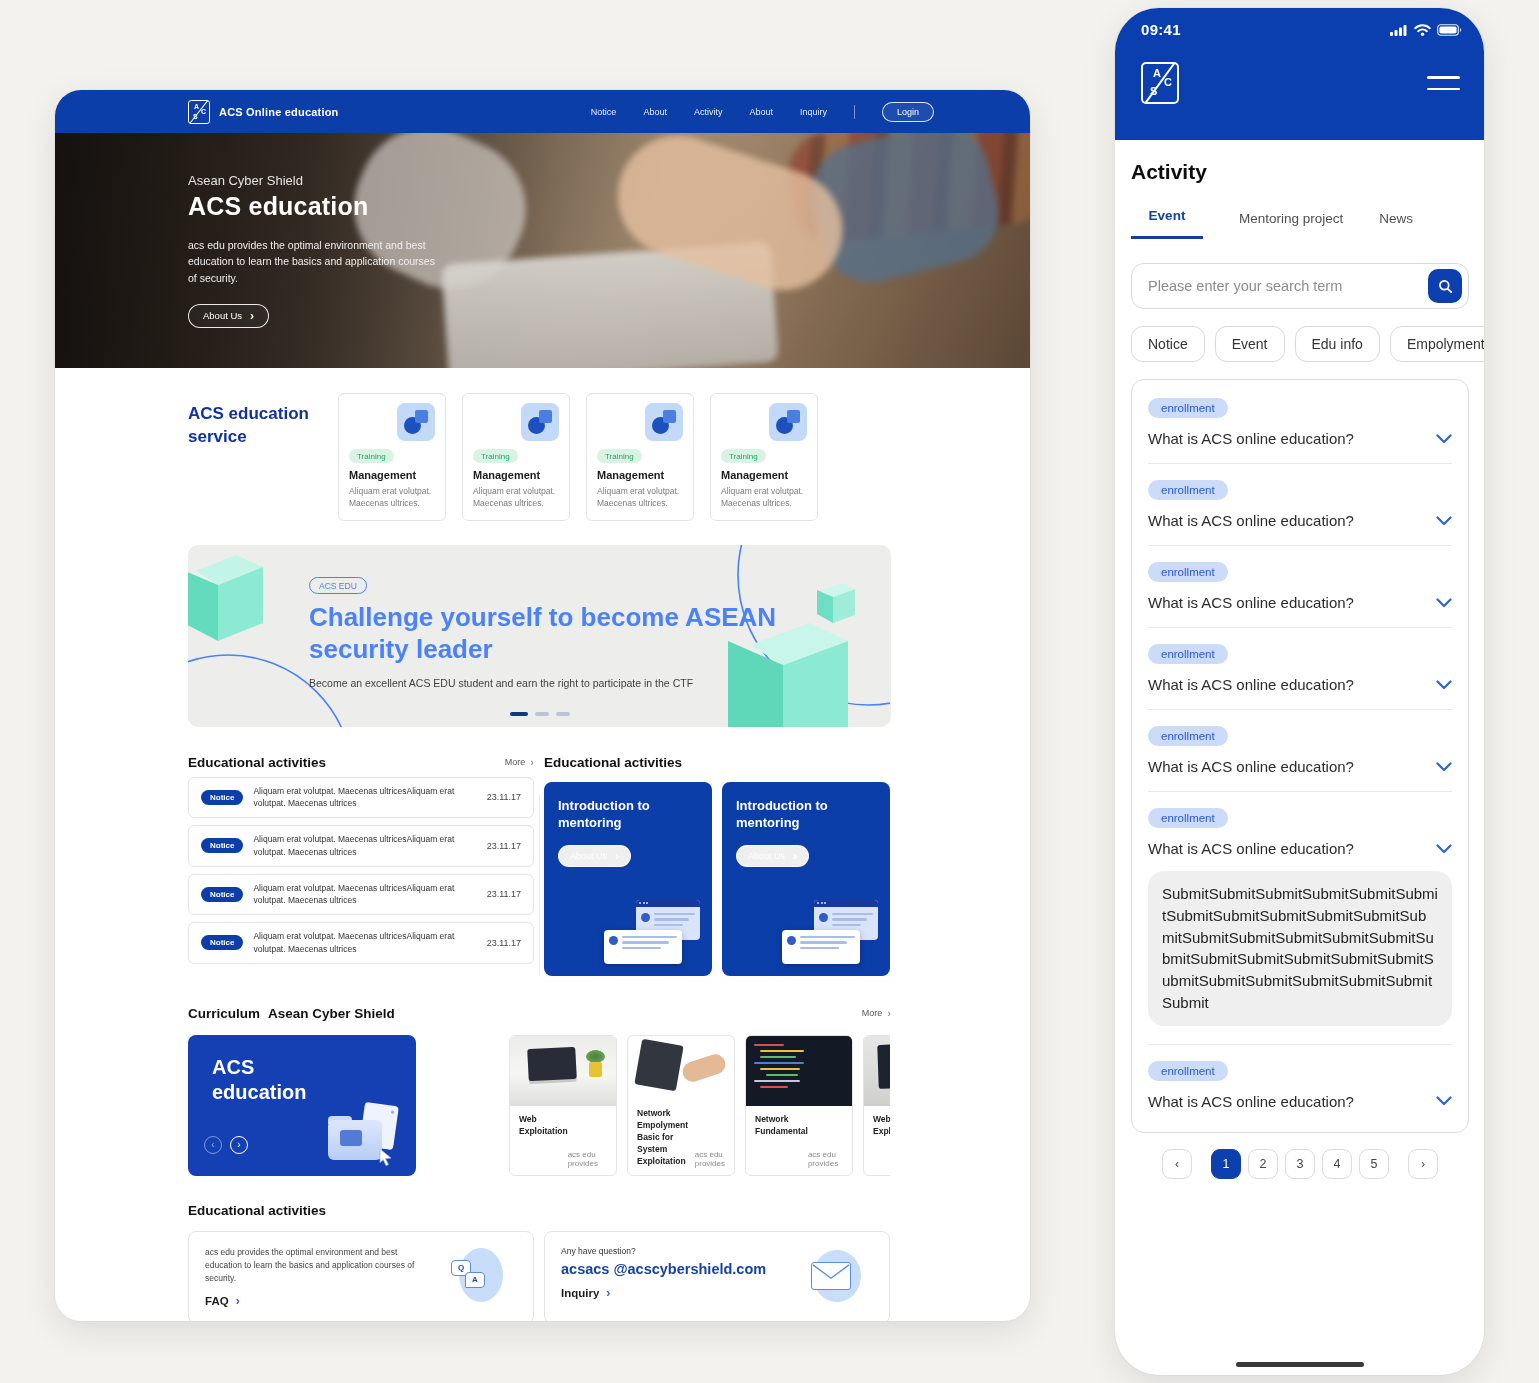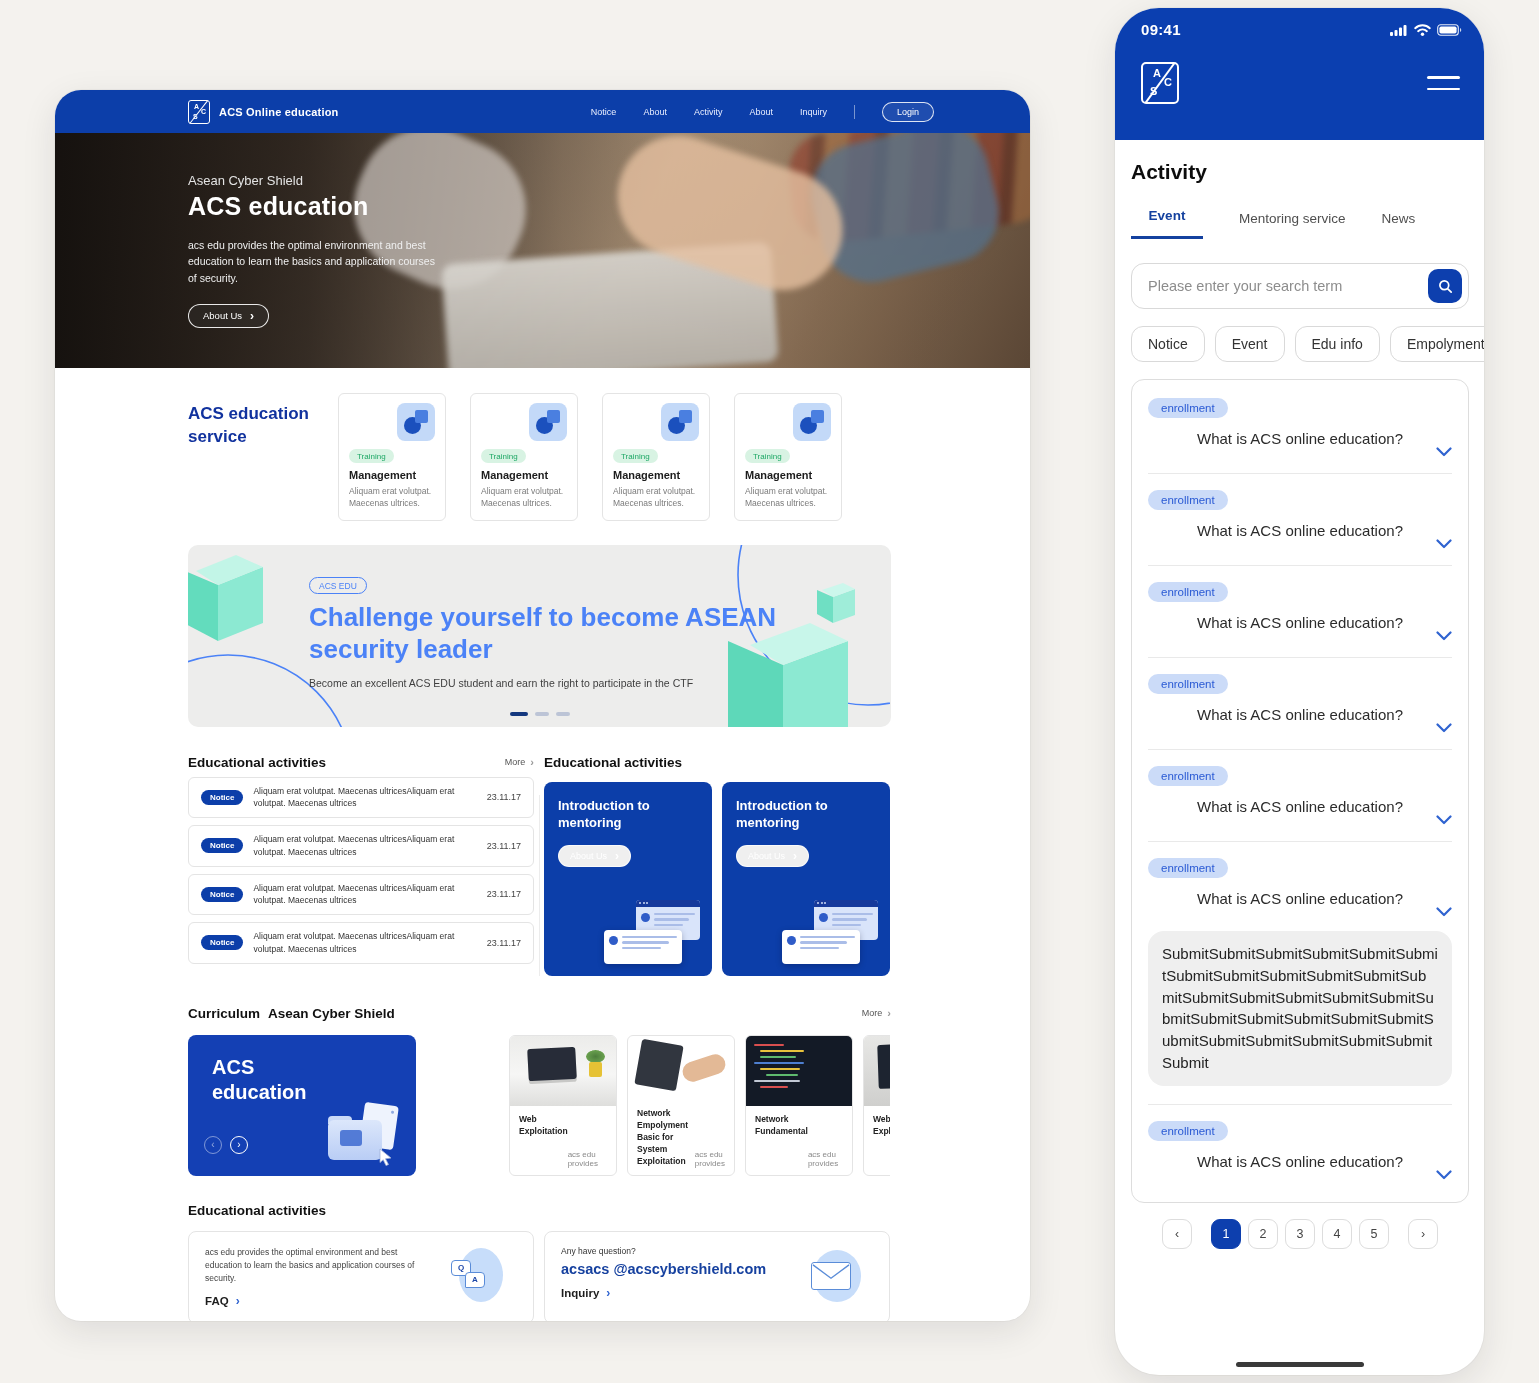--- a/index.html
+++ b/index.html
@@ -54,21 +54,21 @@
   .hero-eyebrow{font-size:13px;color:#e3e3e3;font-weight:400;}
   .hero-title{font-size:25px;font-weight:bold;margin-top:4px;letter-spacing:.2px;}
   .hero-desc{font-size:10.5px;line-height:1.55;color:#efefef;width:252px;margin-top:16px;}
   .hero-cta{display:inline-flex;align-items:center;gap:8px;margin-top:18px;border:1px solid rgba(255,255,255,.9);
     border-radius:999px;padding:5px 14px;font-size:9.5px;color:#fff;background:rgba(60,60,60,.25);cursor:pointer;}
   .chev{font-size:12px;line-height:1;font-weight:bold;}
   
   .t-body{padding:25px 139px 0 133px;}
   .service{display:flex;}
   .service-title{width:150px;font-size:17px;font-weight:bold;color:#11329e;line-height:1.35;padding-top:10px;}
-  .service-cards{display:flex;gap:24px;}
+  .service-cards{display:flex;gap:16px;}
   .svc-card{width:108px;border:1px solid var(--line);border-radius:6px;padding:9px 10px 10px;display:flex;flex-direction:column;cursor:pointer;background:#fff;}
   .svc-icon{width:38px;height:38px;background:#c3d9f8;border-radius:8px;margin-left:auto;position:relative;}
   .svc-icon .dot{position:absolute;left:7px;bottom:7px;width:17px;height:17px;border-radius:50%;background:#1b50bd;}
   .svc-icon .sq{position:absolute;right:7px;top:7px;width:13px;height:13px;border-radius:2px;background:#4a7fe0;}
   .tag-training{align-self:flex-start;margin-top:8px;background:#d8f3e3;color:#1fa866;font-size:8px;padding:2.5px 8px;border-radius:999px;}
   .svc-name{font-size:11px;font-weight:bold;margin-top:6px;}
   .svc-desc{font-size:8.5px;color:#7b7b7b;line-height:1.45;margin-top:4px;}
   
   .banner{margin-top:24px;height:182px;background:#ededec;border-radius:10px;position:relative;overflow:hidden;}
   .banner svg.decor{position:absolute;inset:0;}
@@ -183,21 +183,21 @@
   .p-tab.active{color:#14419f;font-weight:bold;min-width:72px;text-align:center;border-bottom:3px solid #14419f;}
   .p-search{margin-top:24px;height:46px;border:1.5px solid #d9d9d9;border-radius:13px;display:flex;align-items:center;padding:0 6px 0 16px;background:#fff;}
   .p-search input{border:none;outline:none;flex:1;font-size:14.5px;color:#333;font-family:inherit;background:transparent;}
   .p-search input::placeholder{color:#8d8d8d;}
   .search-btn{width:34px;height:34px;background:#0d3fae;border:none;border-radius:10px;display:flex;align-items:center;justify-content:center;cursor:pointer;flex:0 0 auto;}
   .p-chips{margin-top:17px;display:flex;gap:10px;overflow:hidden;margin-right:-15px;}
   .p-chip{flex:0 0 auto;border:1.5px solid #d9d9d9;border-radius:12px;padding:9px 16px;font-size:14px;color:#333;white-space:nowrap;cursor:pointer;background:#fff;}
   .faq-card{margin-top:17px;border:1.5px solid #ddd;border-radius:13px;padding:2px 16px 6px;background:#fff;}
   .faq-item{padding-top:16px;}
   .badge-enroll{display:inline-block;background:#cbdbf8;color:#2a5ad4;font-size:11.5px;padding:4px 13px;border-radius:999px;}
-  .faq-q-row{display:flex;align-items:center;margin-top:12px;padding-bottom:16px;cursor:pointer;flex-direction:column;}
+  .faq-q-row{display:flex;align-items:center;margin-top:12px;padding-bottom:16px;cursor:pointer;}
   .faq-q{font-size:15px;color:#2b2b2b;}
   .faq-q-row svg{margin-left:auto;}
   .faq-divider{height:1px;background:#e9e9e9;}
   .faq-answer{margin:2px 0 18px;background:#efefef;border-radius:16px;padding:12px 14px;font-size:15px;color:#222;line-height:1.45;word-break:break-all;}
   .p-pagination{margin-top:16px;display:flex;justify-content:center;align-items:center;gap:7px;padding-bottom:20px;}
   .page-btn{width:30px;height:30px;border:1.3px solid #ddd;border-radius:9px;background:#fff;color:#444;font-size:12.5px;
     display:flex;align-items:center;justify-content:center;cursor:pointer;}
   .page-btn.active{background:#0d3fae;border-color:#0d3fae;color:#fff;}
   .page-prev{margin-right:12px;}
   .page-next{margin-left:12px;}
@@ -585,21 +585,21 @@
           <s></s>
         </span>
     </div>
   </div>
 
   <div class="p-body">
     <h1 class="p-title">Activity</h1>
 
     <div class="p-tabs">
       <span class="p-tab active">Event</span>
-      <span class="p-tab">Mentoring service</span>
+      <span class="p-tab">Mentoring project</span>
       <span class="p-tab">News</span>
     </div>
 
     <div class="p-search">
       <input type="text" placeholder="Please enter your search term" style="">
       <button class="search-btn">
         <svg width="15" height="15" viewBox="0 0 15 15">
           <circle cx="6.3" cy="6.3" r="4.4" fill="none" stroke="#fff" stroke-width="1.7"></circle>
           <line x1="9.8" y1="9.8" x2="13.2" y2="13.2" stroke="#fff" stroke-width="1.7" stroke-linecap="round"></line>
         </svg>

